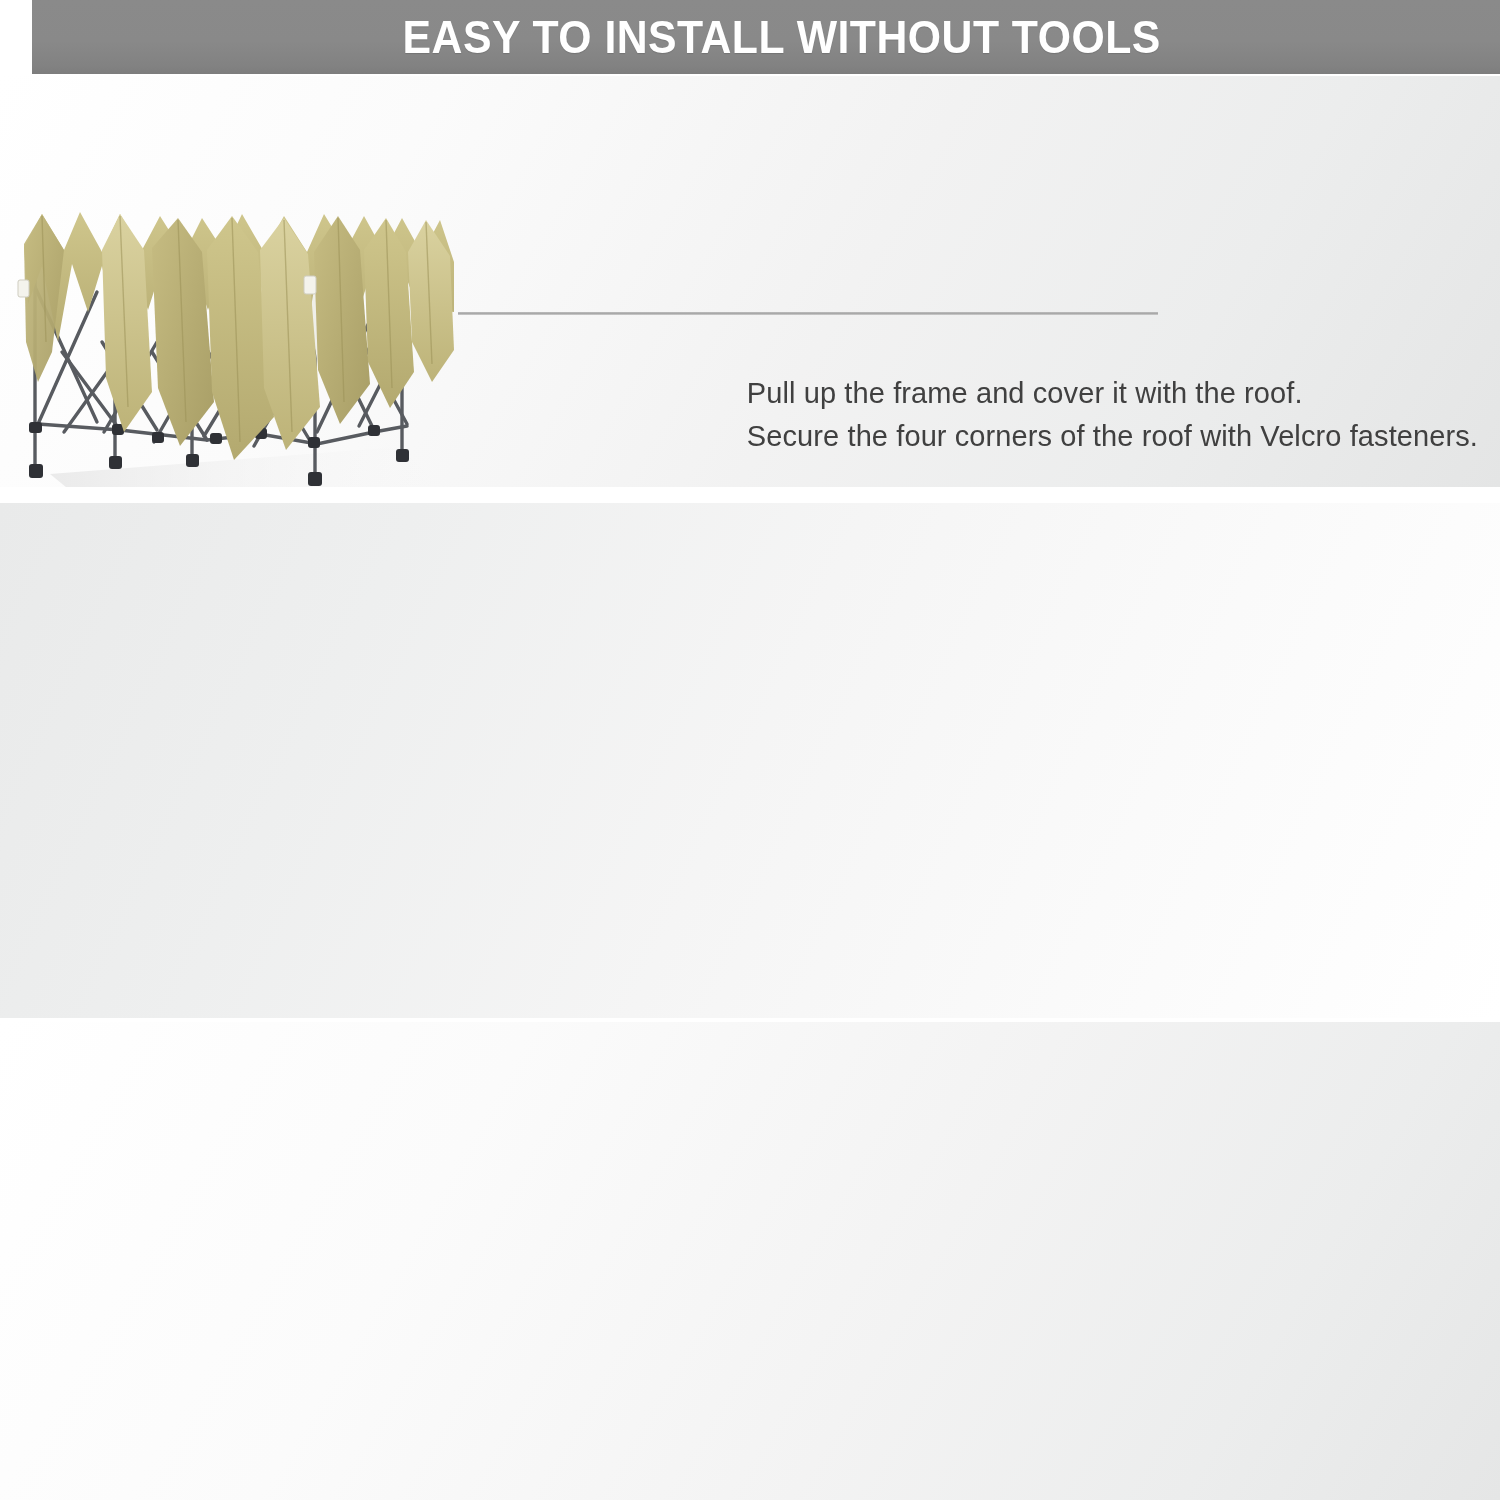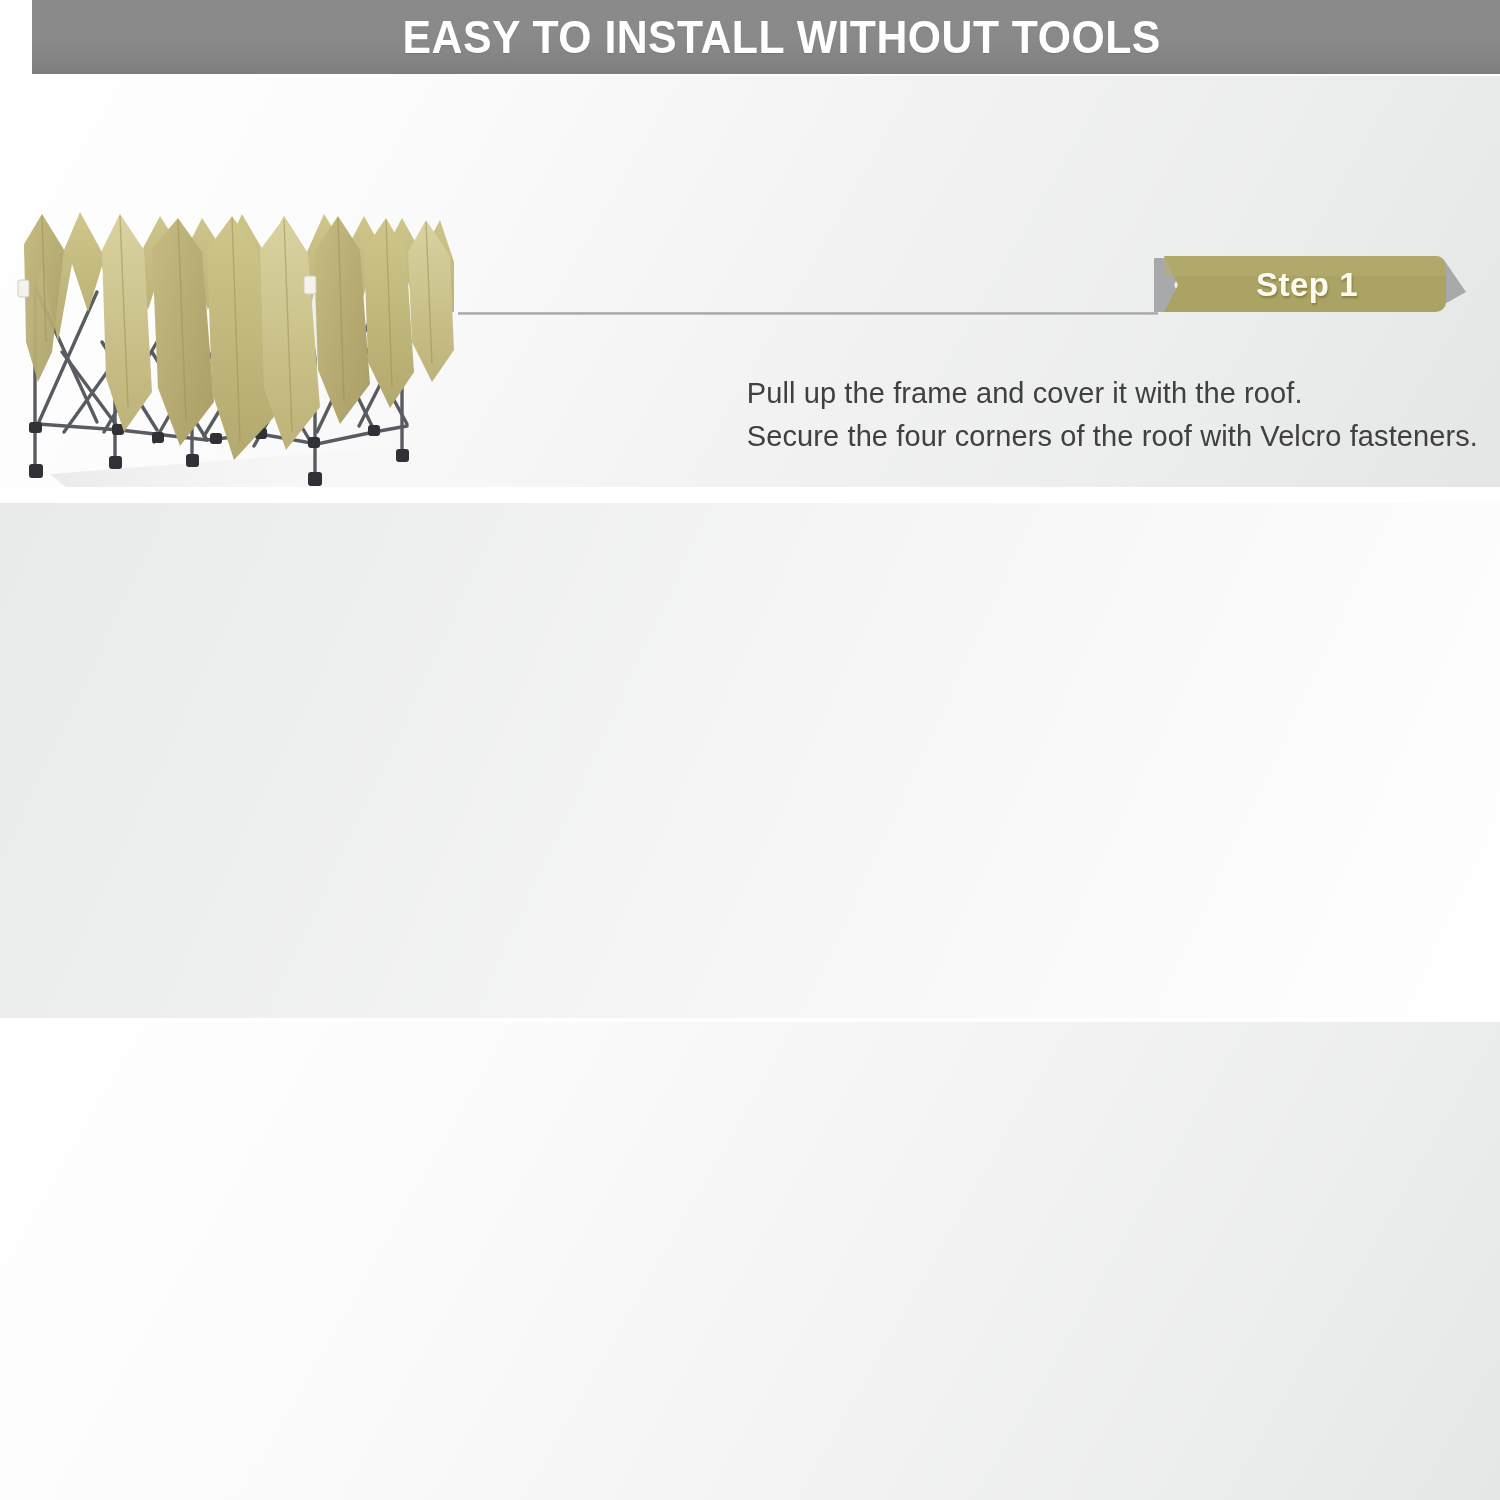--- a/index.html
+++ b/index.html
@@ -215,29 +215,20 @@
 
         <g fill="#f4f3ec" stroke="#cfcdc0" stroke-width="1">
           <rect x="16" y="88" width="11" height="17" rx="2"></rect>
           <rect x="302" y="84" width="12" height="18" rx="2"></rect>
         </g>
       </svg>
     </div>
 
     <div class="connector" id="connector-1"></div>
 
-    <div class="ribbon" id="ribbon-1">
-      <svg viewBox="0 0 318 62" xmlns="http://www.w3.org/2000/svg">
-        <polygon points="296,6 318,38 286,56" fill="#A8A9AB"></polygon>
-        <polygon points="6,4 40,4 26,31 40,58 6,58" fill="#A8A9AB"></polygon>
-        <path d="M16,2 H288 a10,10 0 0 1 10,10 V48 a10,10 0 0 1 -10,10 H16 L30,31 Z" fill="#ABA364"></path>
-        <path d="M16,2 H288 a10,10 0 0 1 10,10 V22 H16 Z" fill="#B6AE71" opacity="0.55"></path>
-      </svg>
-      <div class="ribbon-label">Step 1</div>
-    </div>
 
     <div class="step-text" id="text-1">Pull up the frame and cover it with the roof.
 Secure the four corners of the roof with Velcro fasteners.</div>
   </div>
 
   <div class="panel" id="panel-2">
 
     
 
     

